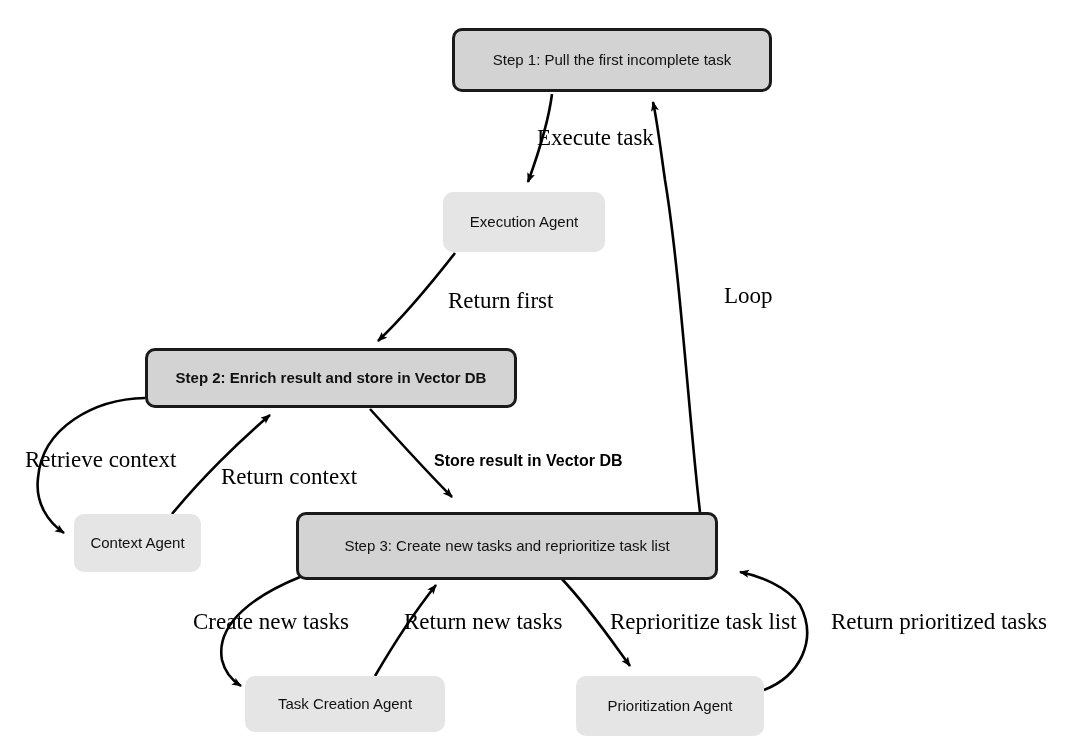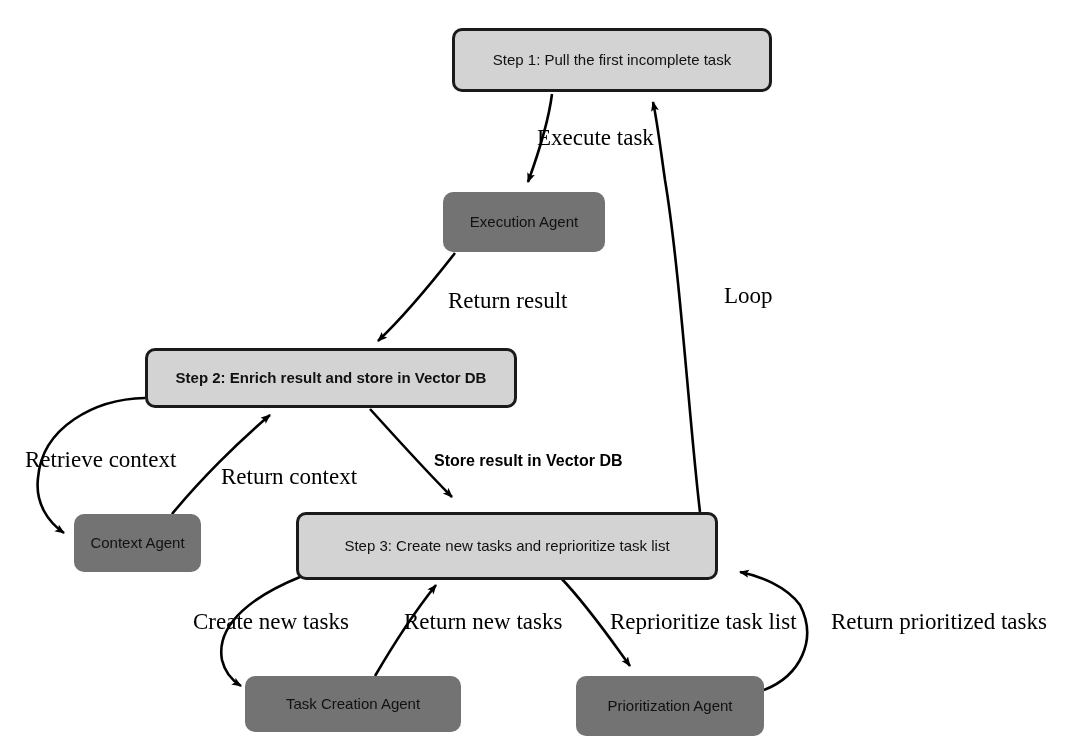--- a/index.html
+++ b/index.html
@@ -4,21 +4,21 @@
 <style>
   html,body{margin:0;padding:0;background:#ffffff;}
   body{width:1080px;height:753px;position:relative;overflow:hidden;
        font-family:"Liberation Sans",sans-serif;}
   #canvas{position:absolute;left:0;top:0;width:1080px;height:753px;}
   .node{position:absolute;box-sizing:border-box;display:flex;align-items:center;
         justify-content:center;text-align:center;line-height:1.2;border-radius:10px;}
   .node-process{background:#d3d3d3;border:3px solid #1a1a1a;color:#111111;
         font-family:"Liberation Sans",sans-serif;font-size:15px;}
   .node-process.bold{font-weight:bold;}
-  .node-agent{background:#737373;border:0;color:#111111;
+  .node-agent{background:#e5e5e5;border:0;color:#111111;
         font-family:"Liberation Sans",sans-serif;font-size:15px;}
   .edge-label{position:absolute;color:#000000;white-space:nowrap;
         font-family:"Liberation Serif",serif;font-size:23px;}
   .edge-label.bold-sans{font-family:"Liberation Sans",sans-serif;
         font-size:16px;font-weight:bold;}
 </style>
 </head>
 <body>
 
 <svg id="canvas" viewBox="0 0 1080 753">
@@ -52,27 +52,27 @@
 <div class="node node-process" style="left:452px;top:28px;width:320px;height:64px;">Step 1: Pull the first incomplete task</div>
 
 <div class="node node-agent" style="left:443px;top:192px;width:162px;height:60px;">Execution Agent</div>
 
 <div class="node node-process bold" style="left:145px;top:348px;width:372px;height:60px;">Step 2: Enrich result and store in Vector DB</div>
 
 <div class="node node-agent" style="left:74px;top:514px;width:127px;height:58px;">Context Agent</div>
 
 <div class="node node-process" style="left:296px;top:512px;width:422px;height:68px;">Step 3: Create new tasks and reprioritize task list</div>
 
-<div class="node node-agent" style="left:245px;top:676px;width:216px;height:56px;">Task Creation Agent</div>
+<div class="node node-agent" style="left:245px;top:676px;width:200px;height:56px;">Task Creation Agent</div>
 
 <div class="node node-agent" style="left:576px;top:676px;width:188px;height:60px;">Prioritization Agent</div>
 
 <div class="edge-label" style="left:537px;top:125px;">Execute task</div>
 
-<div class="edge-label" style="left:448px;top:288px;">Return result</div>
+<div class="edge-label" style="left:448px;top:288px;">Return first</div>
 
 <div class="edge-label" style="left:25px;top:447px;">Retrieve context</div>
 
 <div class="edge-label" style="left:221px;top:447px;margin-top:17px;">Return context</div>
 
 <div class="edge-label bold-sans" style="left:434px;top:452px;">Store result in Vector DB</div>
 
 <div class="edge-label" style="left:193px;top:609px;">Create new tasks</div>
 
 <div class="edge-label" style="left:404px;top:609px;">Return new tasks</div>

